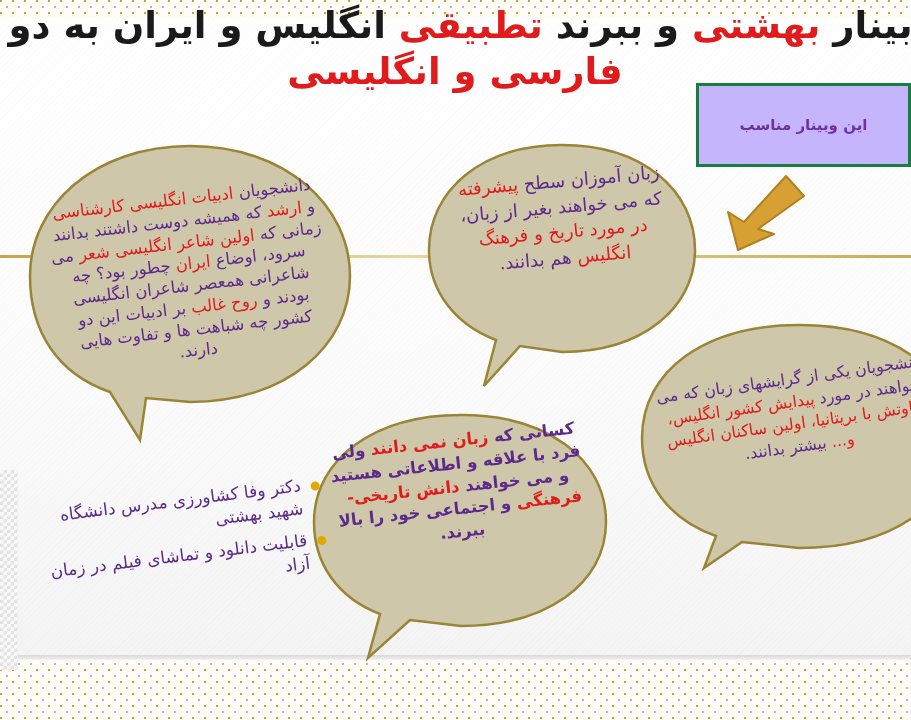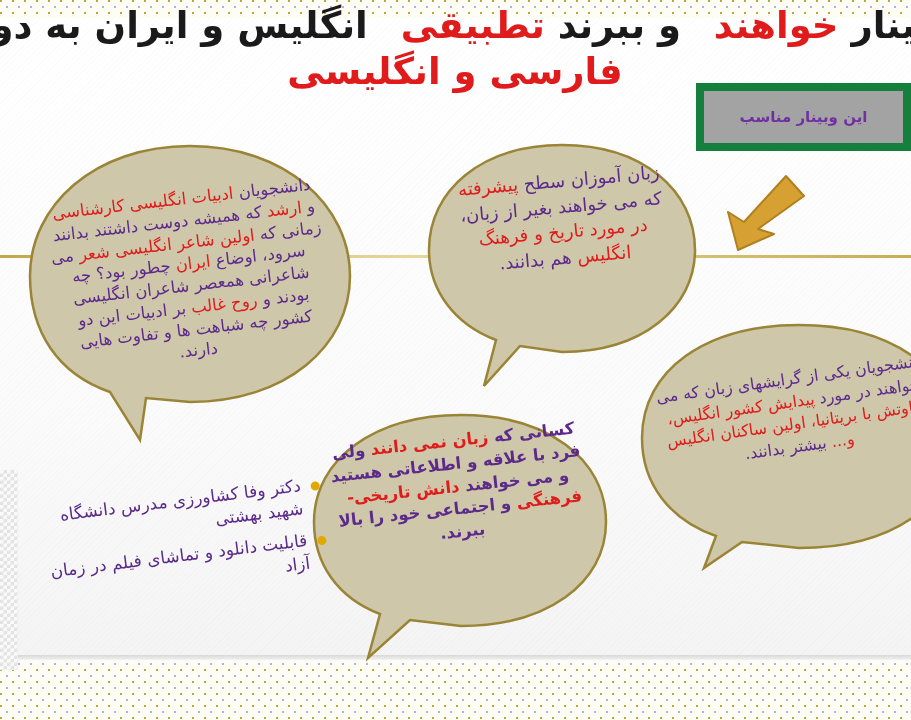--- a/index.html
+++ b/index.html
@@ -99,32 +99,32 @@
     color: #1a1a1a;
     font-family: "DejaVu Sans", "Liberation Sans", sans-serif;
     white-space: nowrap;
   }
   #title-line2 {
     display: block;
     color: #e01b1b;
     margin-top: 2px;
     white-space: normal;
   }
-  .t-red { color: #e01b1b; margin-left: 20px; }
+  .t-red { color: #e01b1b; }
   .t-black { color: #1a1a1a; }
 
   
   #header-box {
     position: absolute;
     right: 0px;
     top: 83px;
     width: 215px;
-    height: 68px;
-    background: #a3a3a3;
-    border: 8px solid #15803d;
+    height: 84px;
+    background: #c4b5fd;
+    border: 3px solid #15803d;
     box-sizing: border-box;
     display: flex;
     align-items: center;
     justify-content: center;
     z-index: 13;
   }
   #header-box-text {
     color: #7030a0;
     font-size: 15px;
     font-weight: 700;
@@ -235,21 +235,21 @@
 <div id="slide">
 
   <div class="dot-band" id="dot-band-top"></div>
   <div class="paper"></div>
   <div class="paper-shadow"></div>
   <div class="dot-band" id="dot-band-bottom"></div>
   <div id="left-strip"></div>
   <div id="gold-rule"></div>
 
   <div id="title-block">
-    <span id="title-line1"><span class="t-black">وبینار </span><span class="t-red">خواهند</span><span class="t-black"> و ببرند </span><span class="t-red">تطبیقی</span><span class="t-black"> انگلیس و ایران به دو ز</span></span>
+    <span id="title-line1"><span class="t-black">وبینار </span><span class="t-red">بهشتی</span><span class="t-black"> و ببرند </span><span class="t-red">تطبیقی</span><span class="t-black"> انگلیس و ایران به دو ز</span></span>
     <span id="title-line2">فارسی و انگلیسی</span>
   </div>
 
   <div id="header-box">
     <span id="header-box-text">این وبینار مناسب</span>
   </div>
 
   <div id="arrow">
     <svg width="92" height="82" viewBox="0 0 92 82">
       <polygon points="70,4 88,24 42,57 58,62 22,78 12,40 28,50" fill="#d6a132" stroke="#b07f1e" stroke-width="2" stroke-linejoin="round"></polygon>

